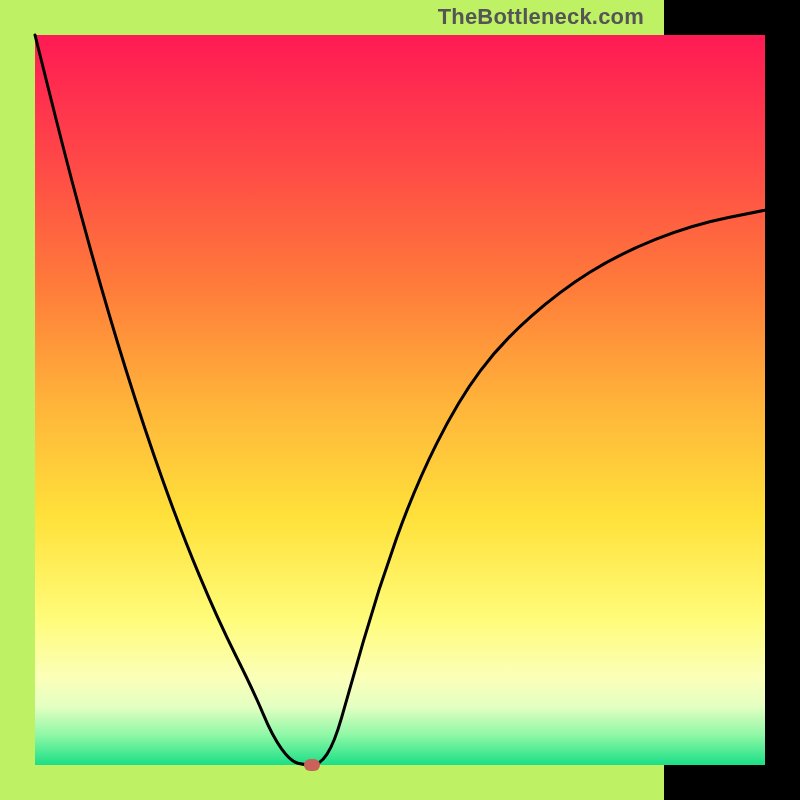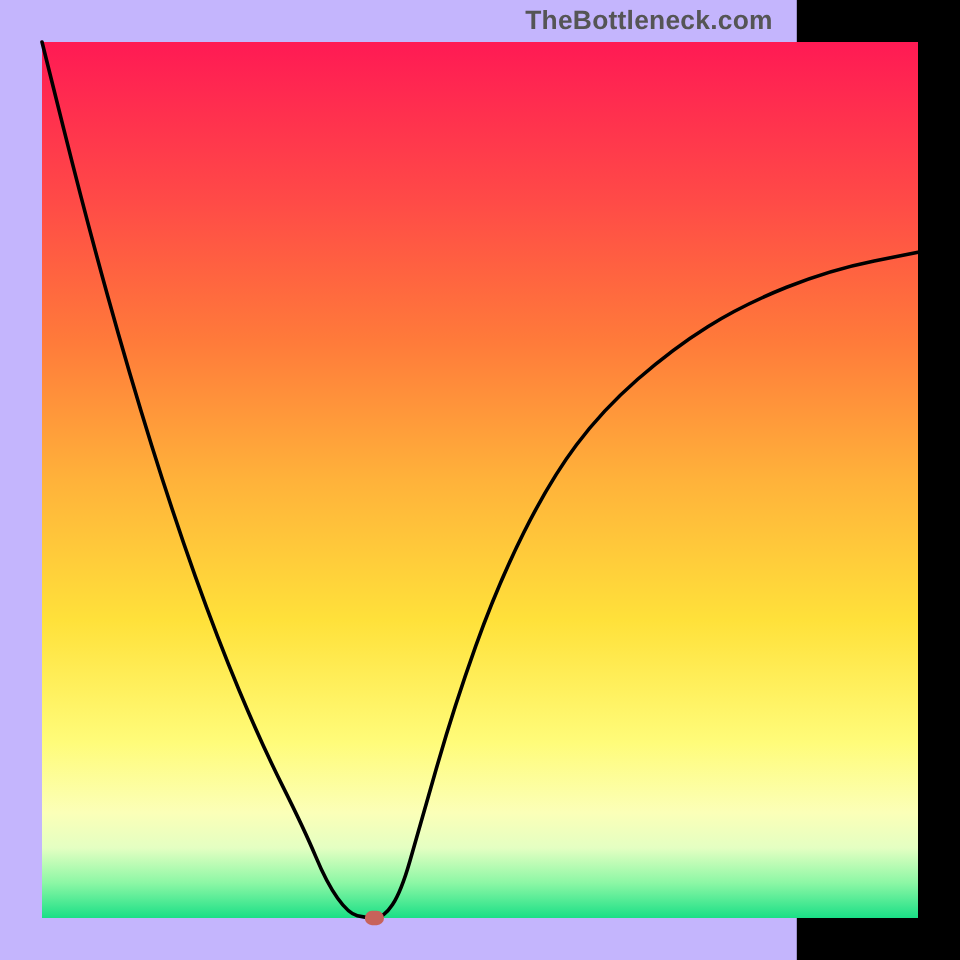--- a/index.html
+++ b/index.html
@@ -8,21 +8,21 @@
     width: 800px;
     height: 800px;
     overflow: hidden;
     background: #000;
     font-family: Arial, Helvetica, sans-serif;
   }
   .frame {
     position: relative;
     width: 664px;
     height: 800px;
-    background: #c4b5fd;
+    background: #bef264;
   }
   .watermark {
     position: absolute;
     top: 4px;
     right: 20px;
     color: #555;
     font-size: 22px;
     font-weight: 600;
     letter-spacing: 0.2px;
     z-index: 10;

